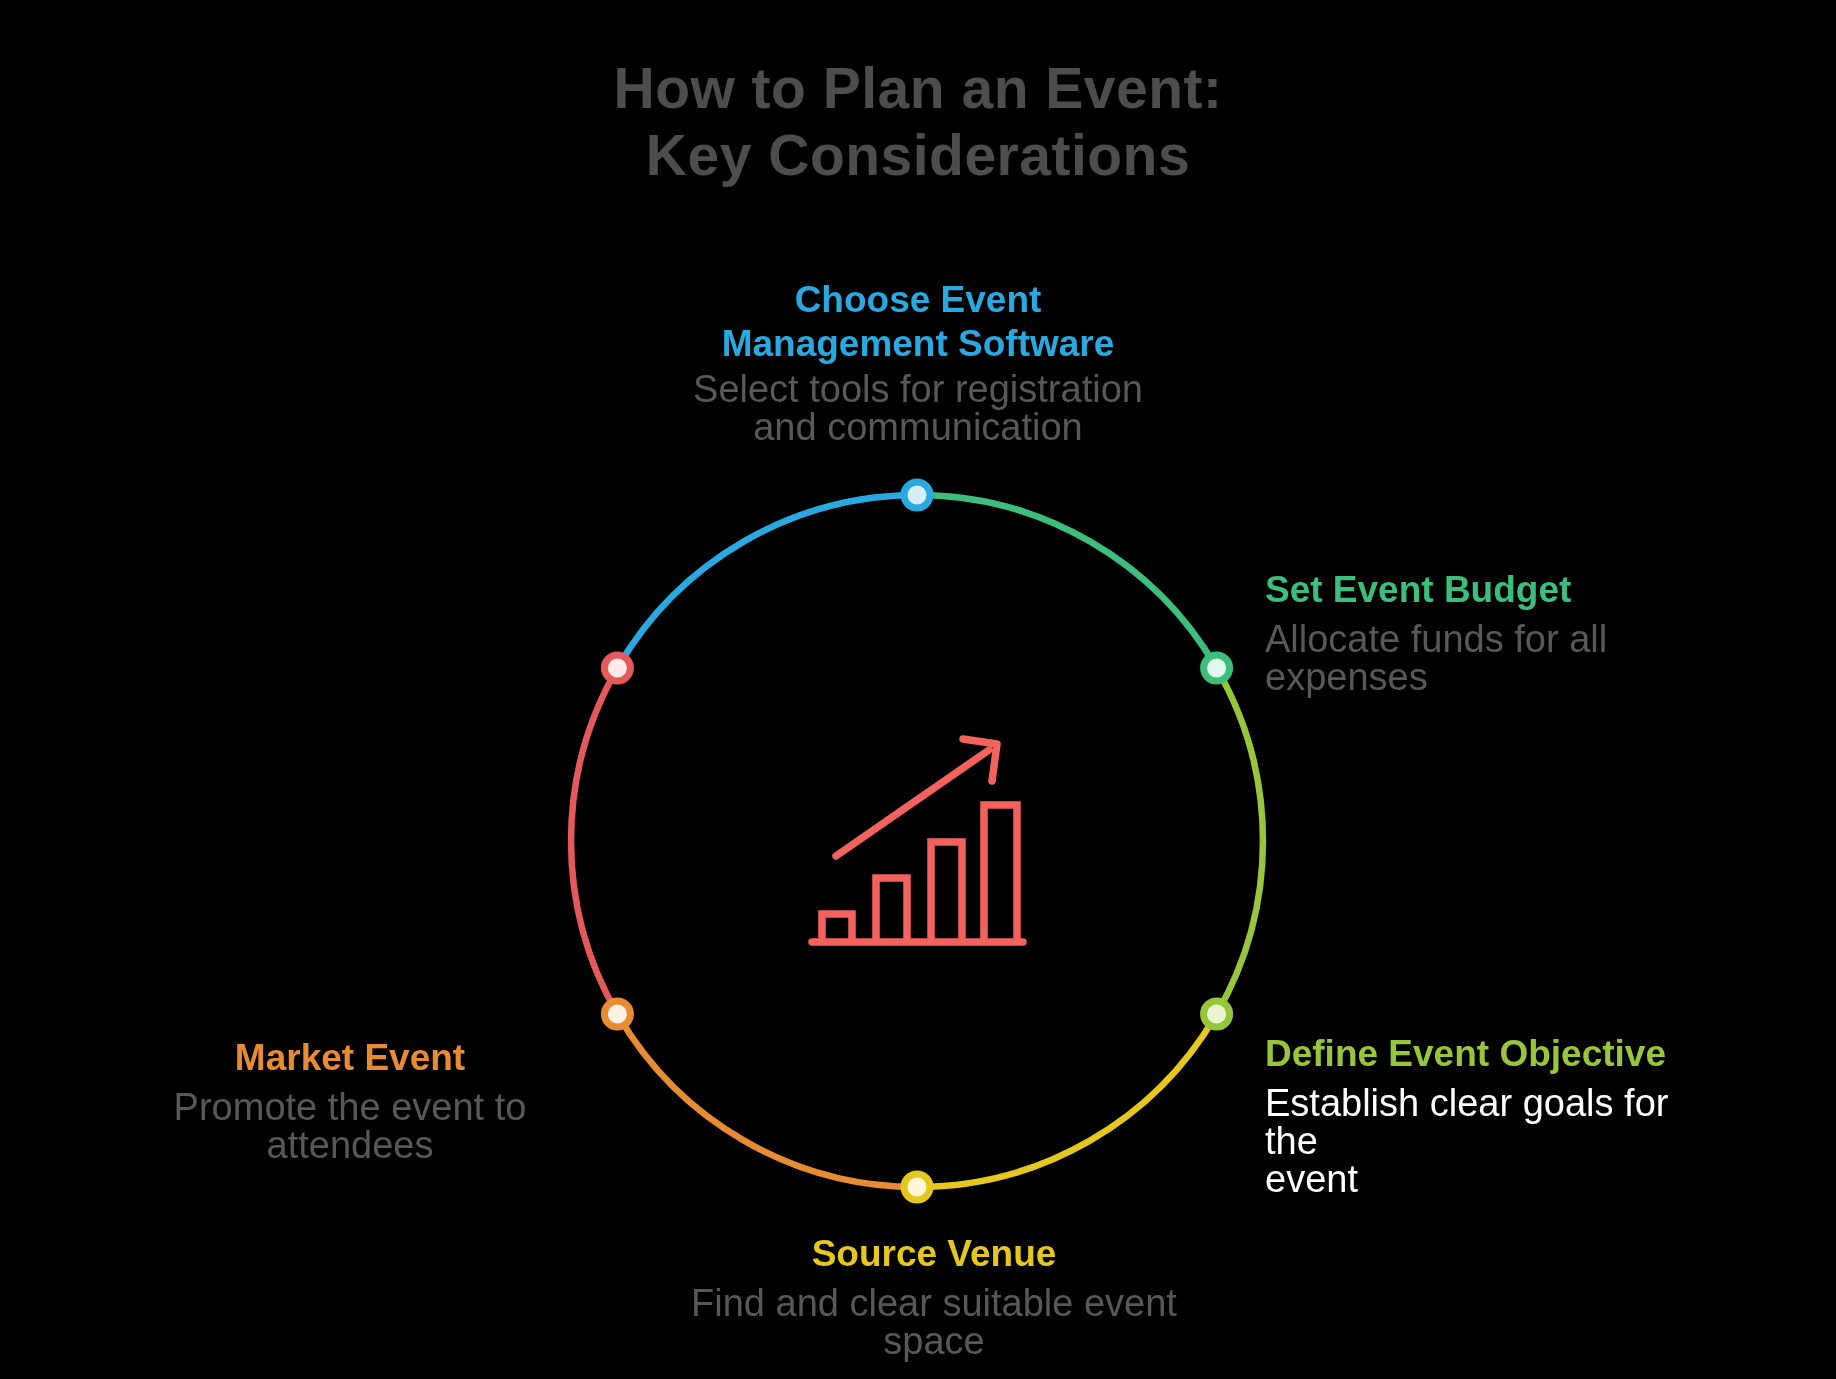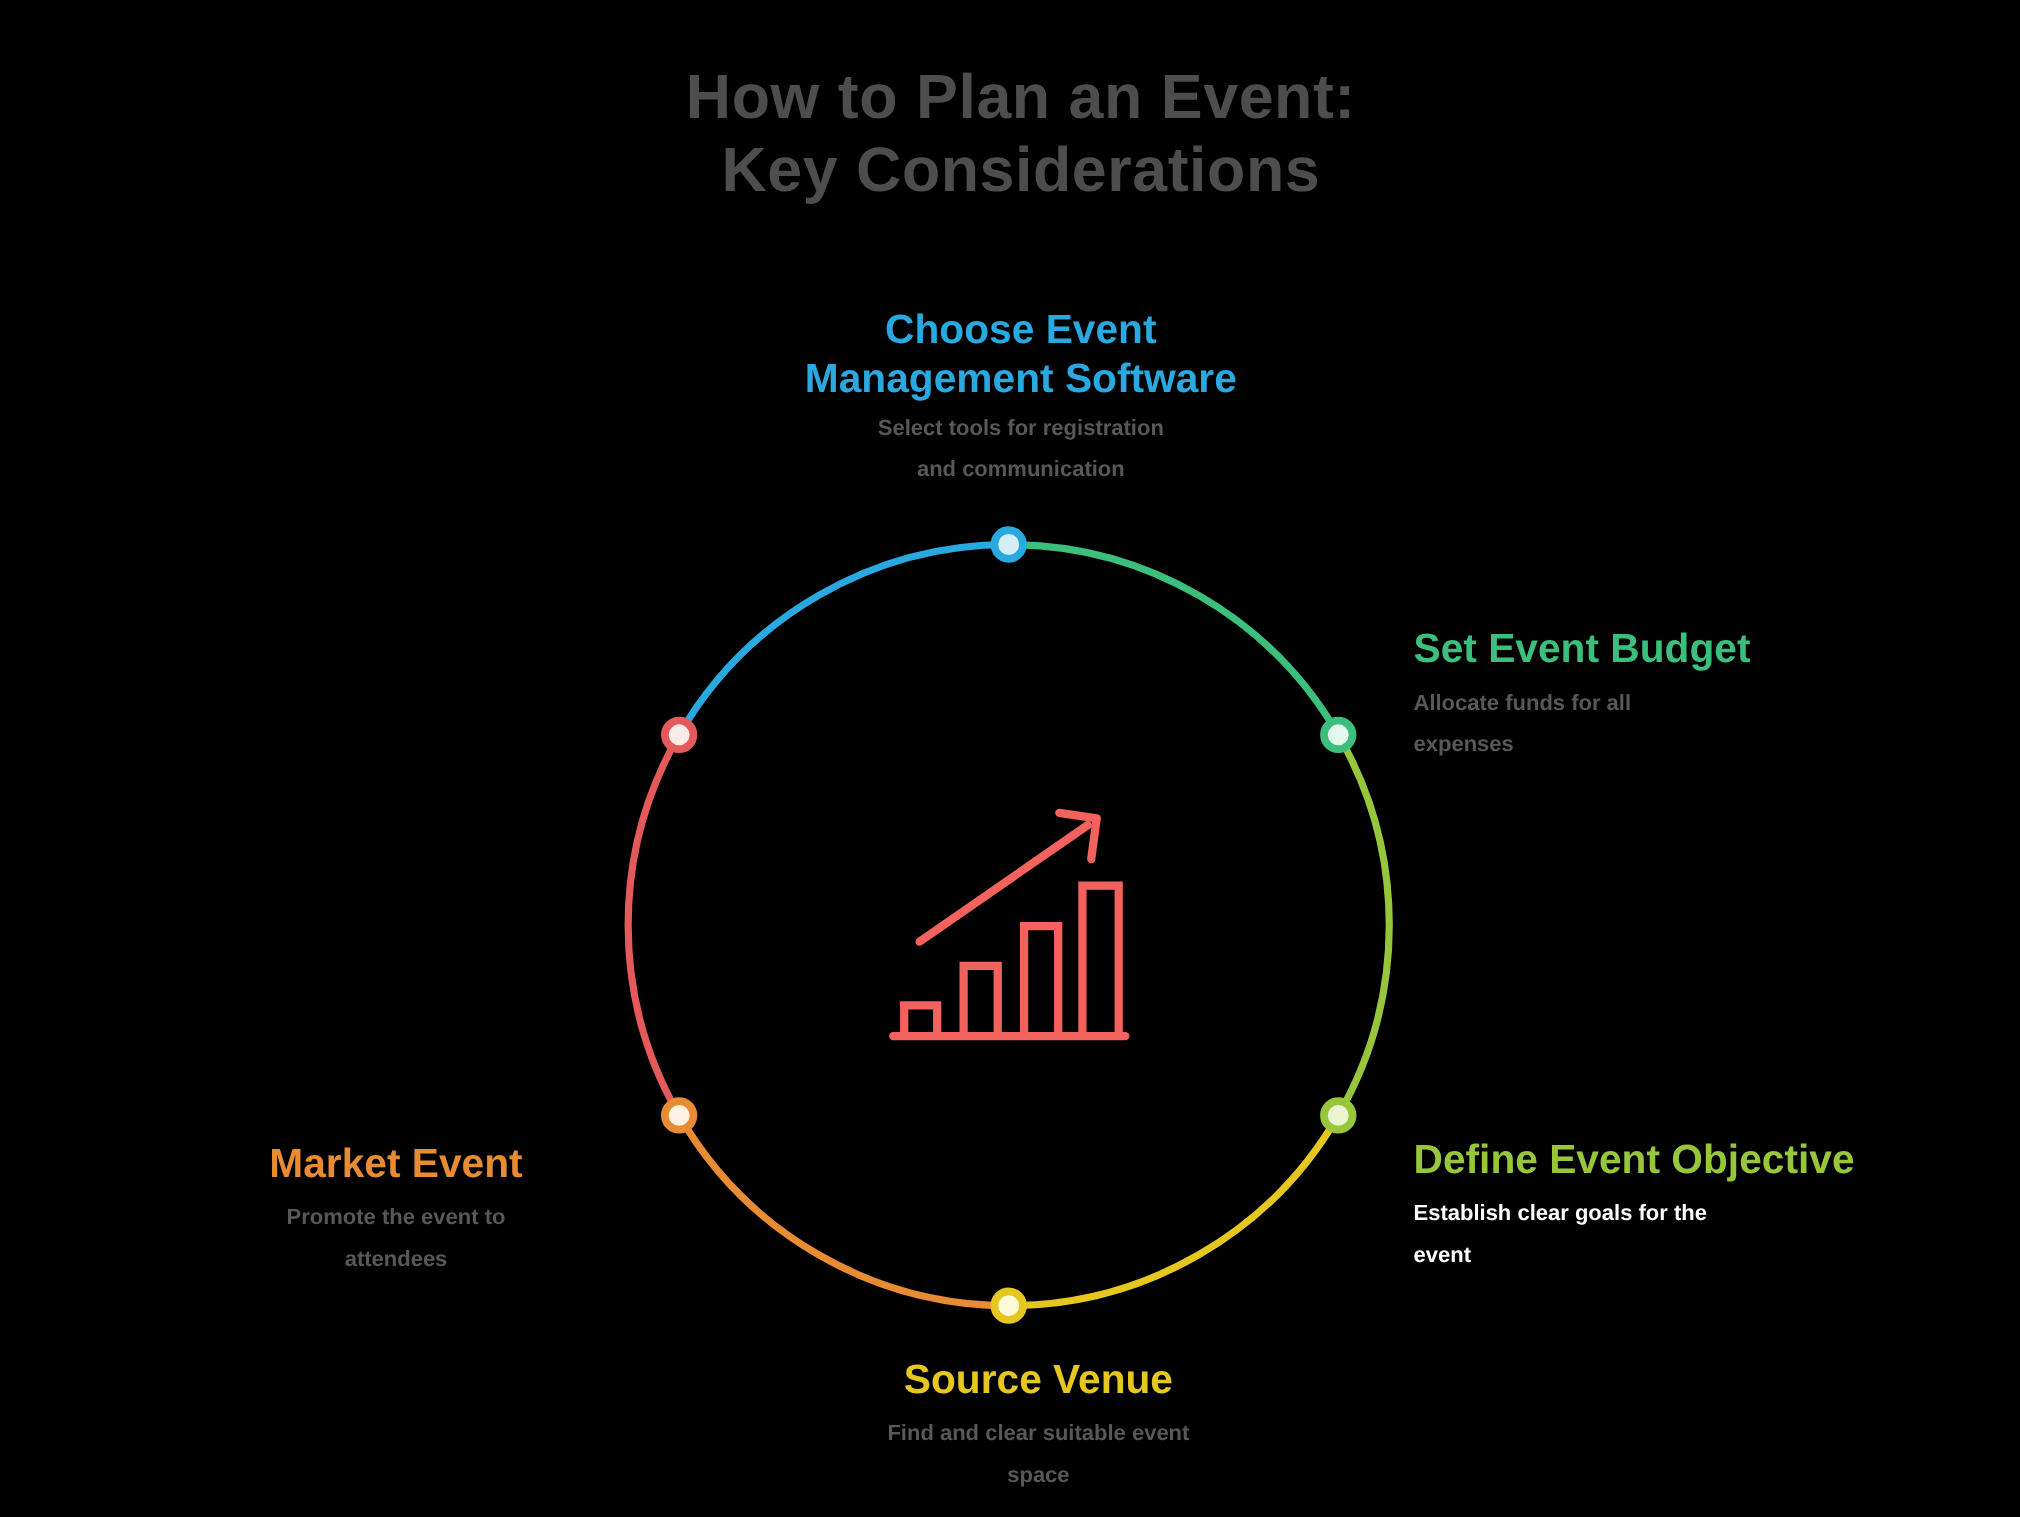--- a/index.html
+++ b/index.html
@@ -8,21 +8,21 @@
     background: #000000;
   }
   .canvas {
     position: relative;
     width: 1836px;
     height: 1379px;
     background: #000000;
     overflow: hidden;
     font-family: "Liberation Sans", sans-serif;
   }
-  .ln { display: block; padding-left: 20px; }
+  .ln { display: block; }
 
   .title {
     position: absolute;
     top: 55px;
     left: 0;
     width: 100%;
     margin: 0;
     text-align: center;
     font-size: 57px;
     font-weight: 700;
@@ -37,22 +37,22 @@
     height: 1379px;
   }
 
   .step { position: absolute; }
   .step .label {
     font-size: 37px;
     font-weight: 700;
     line-height: 44px;
   }
   .step .desc {
-    font-size: 20px;
-    font-weight: 700;
+    font-size: 38px;
+    font-weight: 400;
     line-height: 38px;
     margin-top: 8px;
   }
 
   .step.pos-top    { left: 0; width: 100%; top: 278px; text-align: center; }
   .step.pos-top .desc { margin-top: 4px; }
   .step.pos-upper-right { left: 1265px; top: 568px;  width: 440px; text-align: left; }
   .step.pos-lower-right { left: 1265px; top: 1032px; width: 450px; text-align: left; }
   .step.pos-bottom { left: 16px; width: 100%; top: 1232px; text-align: center; }
   .step.pos-lower-left  { right: 1266px; top: 1036px; width: 440px; text-align: center; }

